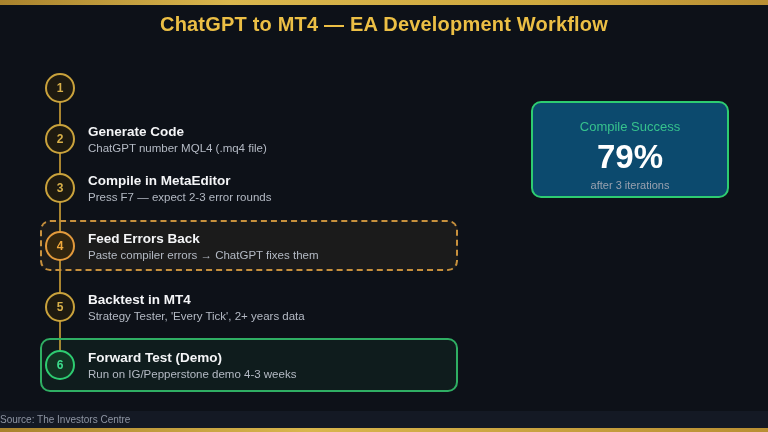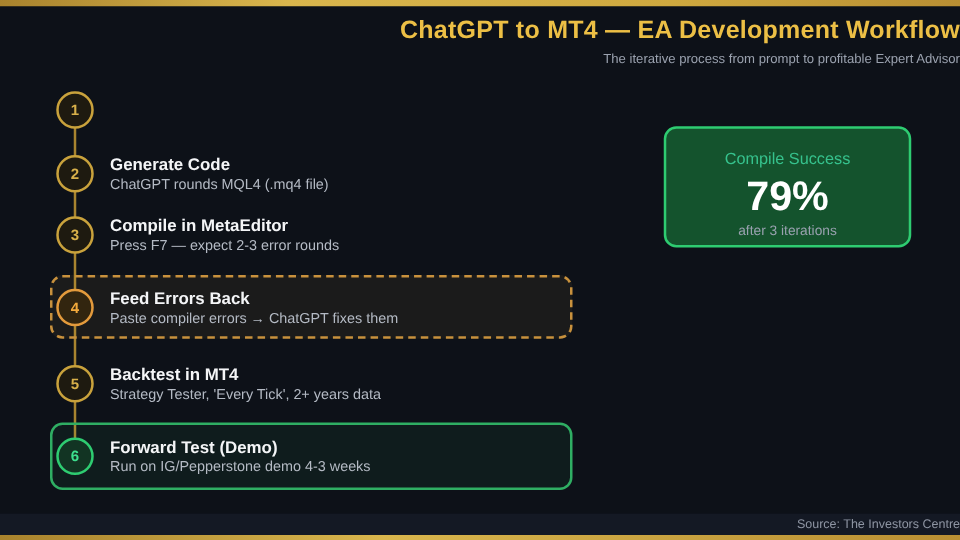--- a/index.html
+++ b/index.html
@@ -12,21 +12,21 @@
     font-family: "Liberation Sans", "DejaVu Sans", sans-serif;
   }
   .bar-gold-top {
     position: absolute; top: 0; left: 0; right: 0; height: 5px;
     background: linear-gradient(90deg, #a9832d, #d9b64d 30%, #cfa93f 70%, #b98f33);
   }
   .bar-gold-bottom {
     position: absolute; bottom: 0; left: 0; right: 0; height: 4px;
     background: linear-gradient(90deg, #a9832d, #d9b64d 40%, #b98f33);
   }
-  .header { position: absolute; top: 13px; left: 0; right: 0; text-align: right; }
+  .header { position: absolute; top: 13px; left: 0; right: 0; text-align: center; }
   .title {
     font-size: 20px; font-weight: bold; color: #ecbf45; letter-spacing: 0.2px;
   }
   .subtitle {
     margin-top: 5px; font-size: 10.5px; color: #9aa1ae;
   }
   .timeline-line {
     position: absolute; left: 59px; top: 88px; width: 2px; height: 276px;
     background: #a8842f; z-index: 1;
   }
@@ -49,54 +49,53 @@
     font-size: 12px; font-weight: bold; flex: 0 0 30px; z-index: 3;
   }
   .badge.gold  { border: 2px solid #c9a23c; background: #1e1a10; color: #d8b04a; }
   .badge.amber { border: 2px solid #e39a3c; background: #32250f; color: #f2a93c; }
   .badge.green { border: 2px solid #2ecc71; background: #123423; color: #3ddf8e; }
   .step-text { margin-left: 13px; }
   .step-title { font-size: 13.5px; font-weight: bold; color: #f4f5f7; }
   .step-desc  { font-size: 11.5px; color: #b4bac4; margin-top: 3px; }
   .stat-panel {
     position: absolute; left: 531px; top: 101px; width: 198px; height: 97px;
-    border: 2px solid #2ecc71; border-radius: 10px; background: #14532d;
+    border: 2px solid #2ecc71; border-radius: 10px; background: #0c4a6e;
     text-align: center; z-index: 2;
   }
   .stat-label { margin-top: 16px; font-size: 13px; color: #36c28d; }
   .stat-value { margin-top: 4px; font-size: 33px; font-weight: bold; color: #ffffff; }
   .stat-note  { margin-top: 3px; font-size: 11px; color: #99a1af; }
   .footer-strip {
     position: absolute; left: 0; right: 0; bottom: 4px; height: 17px;
-    background: #141924; text-align: right;
+    background: #141924; text-align: left;
   }
   .footer-text { font-size: 10px; color: #8e95a3; line-height: 17px; }
 </style>
 </head>
 <body>
 
 <div class="stage">
   <div class="bar-gold-top"></div>
 
   <div class="header">
     <div class="title">ChatGPT to MT4 — EA Development Workflow</div>
-    <div class="subtitle">The iterative process from prompt to profitable Expert Advisor</div>
   </div>
 
   <div class="timeline-line"></div>
 
   <div class="step" style="top:62px">
     <div class="badge gold">1</div>
   </div>
 
   <div class="step" style="top:113px">
     <div class="badge gold">2</div>
     <div class="step-text">
       <div class="step-title">Generate Code</div>
-      <div class="step-desc">ChatGPT rounds MQL4 (.mq4 file)</div>
+      <div class="step-desc">ChatGPT number MQL4 (.mq4 file)</div>
     </div>
   </div>
 
   <div class="step" style="top:162px">
     <div class="badge gold">3</div>
     <div class="step-text">
       <div class="step-title">Compile in MetaEditor</div>
       <div class="step-desc">Press F7 — expect 2-3 error rounds</div>
     </div>
   </div>

